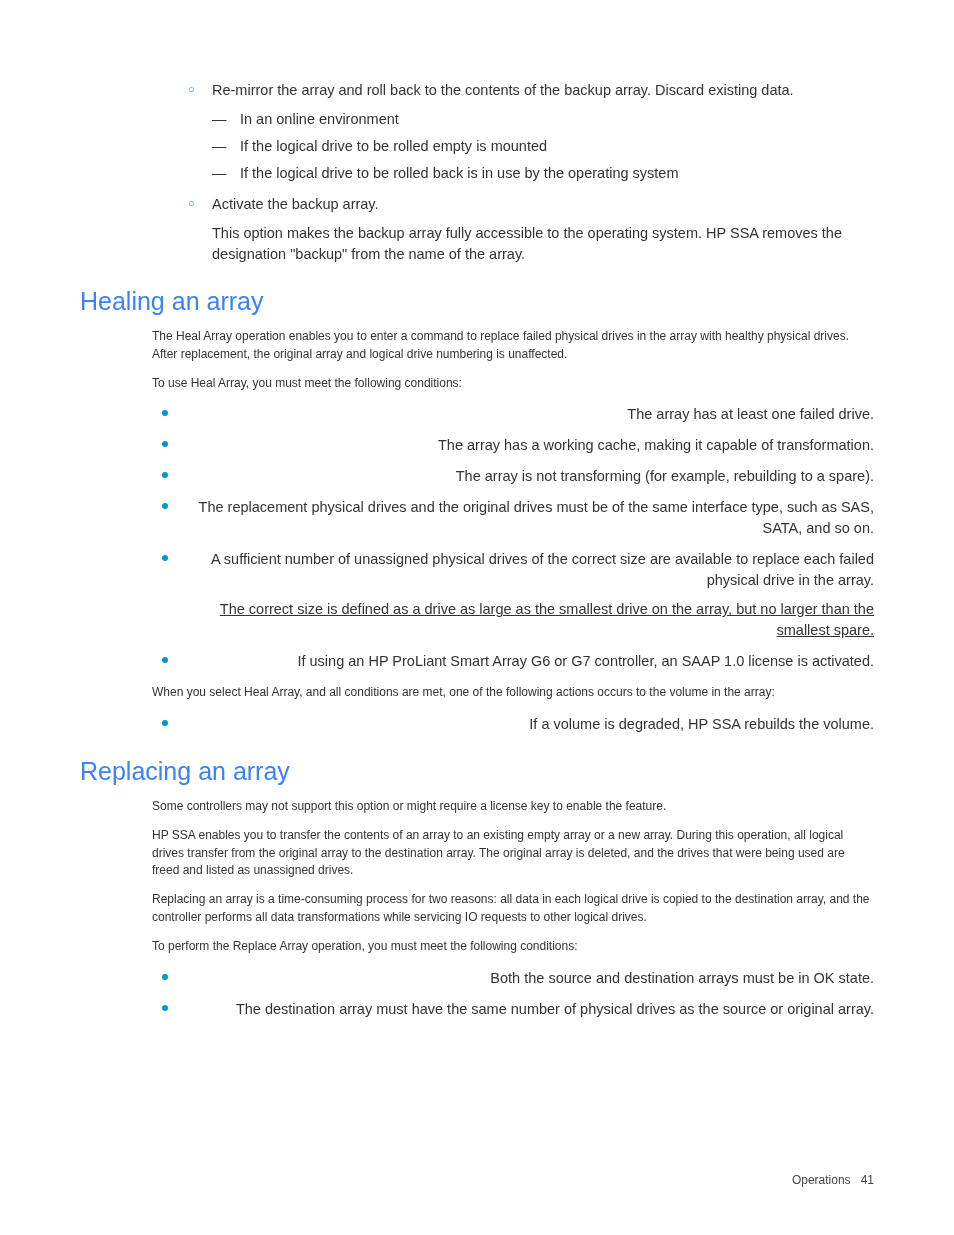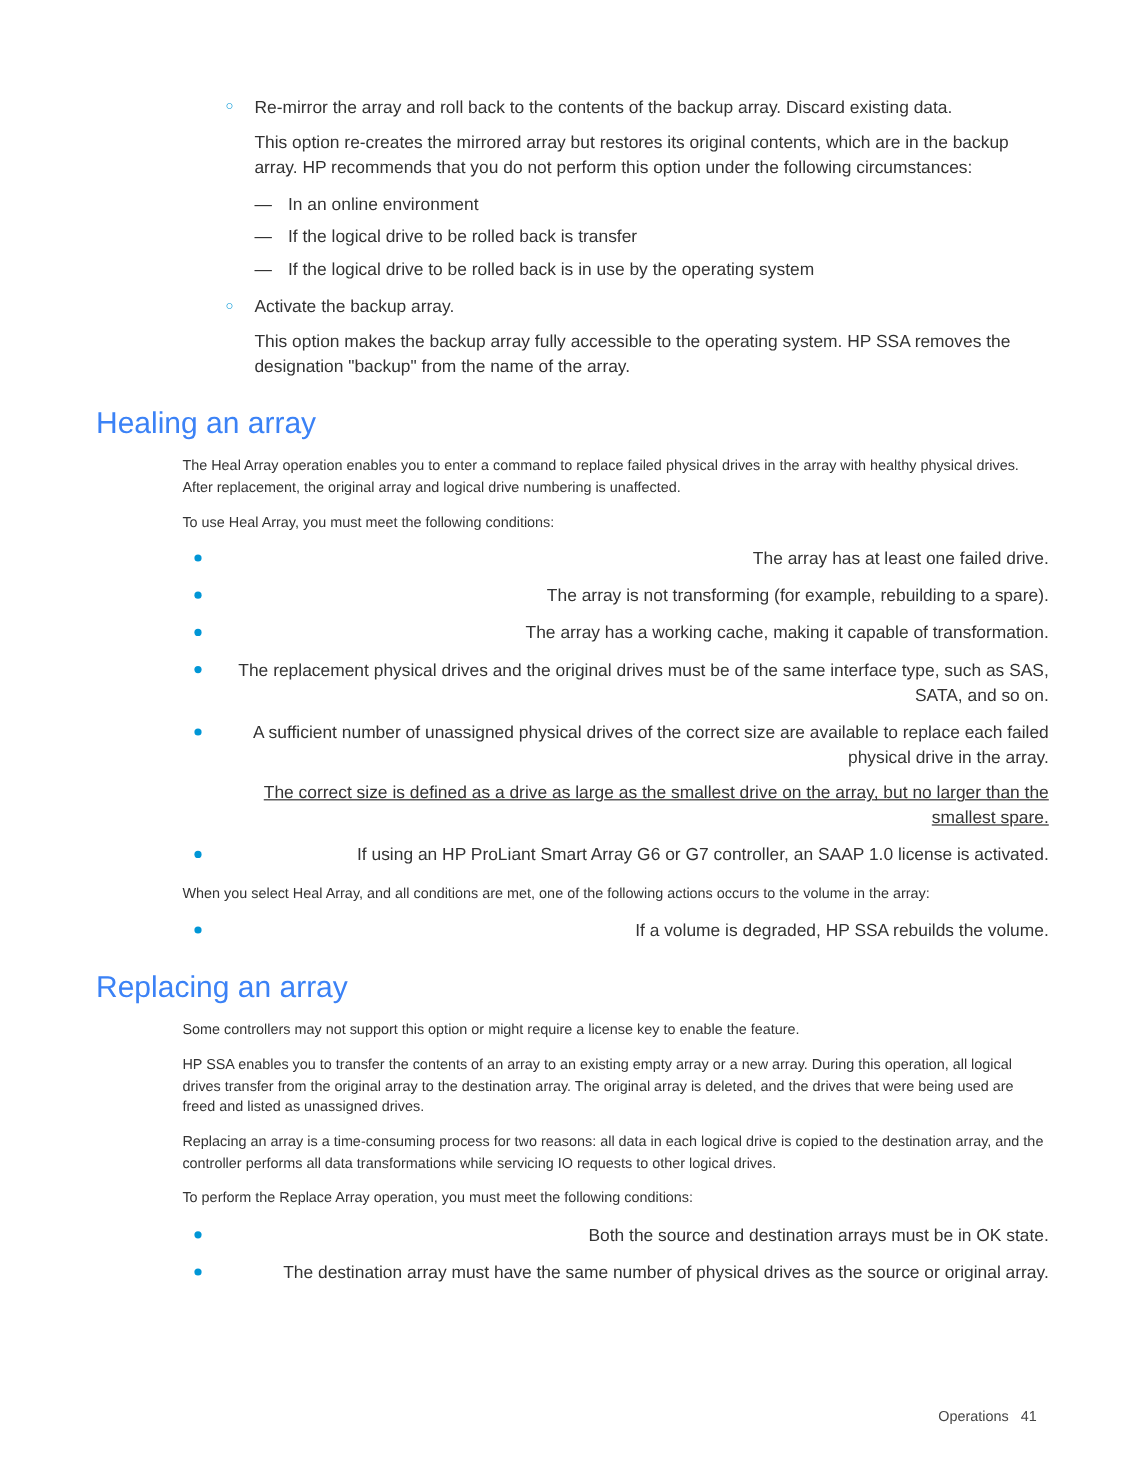--- a/index.html
+++ b/index.html
@@ -22,45 +22,44 @@
   .dash-marker { position: absolute; left: 0; top: 0; color: #333; }
   .h2 { color: #3b82f6; font-size: 25px; font-weight: normal; margin-top: 22px; margin-bottom: 12px; }
   .body-para { margin-left: 72px; font-size: 12px; line-height: 1.45; margin-bottom: 12px; }
   .bullet-list { margin-left: 72px; margin-bottom: 12px; text-align: right; }
   .bullet-item { position: relative; padding-left: 36px; font-size: 14.5px; line-height: 1.45; margin-bottom: 10px; }
   .bullet-marker { position: absolute; left: 10px; top: 6px; width: 6px; height: 6px; background: #0096d6; border-radius: 50%; }
   .bullet-follow { margin-top: 8px; text-decoration: underline; }
   .footer {
     position: absolute;
     bottom: 48px;
-    right: 90px;
+    right: 80px;
     font-size: 12px;
     color: #444;
   }
 </style>
 </head>
 <body>
 
 <div class="content">
 
   <div class="sub-bullet-list">
     <div class="sub-bullet-item">
       <span class="sub-bullet-marker">○</span>
       <span>Re-mirror the array and roll back to the contents of the backup array. Discard existing data.</span>
     </div>
   </div>
-  <p class="sub-para">This option re-creates the mirrored array but restores its original contents, which are in the backup array. HP recommends that you do not perform this option under the following circumstances:</p>
   <div class="dash-list">
     <div class="dash-item">
       <span class="dash-marker">—</span>
       <span>In an online environment</span>
     </div>
     <div class="dash-item">
       <span class="dash-marker">—</span>
-      <span>If the logical drive to be rolled back is transfer</span>
+      <span>If the logical drive to be rolled empty is mounted</span>
     </div>
     <div class="dash-item">
       <span class="dash-marker">—</span>
       <span>If the logical drive to be rolled back is in use by the operating system</span>
     </div>
   </div>
 
   <div class="sub-bullet-list">
     <div class="sub-bullet-item">
       <span class="sub-bullet-marker">○</span>
@@ -73,25 +72,25 @@
   <p class="body-para">The Heal Array operation enables you to enter a command to replace failed physical drives in the array with healthy physical drives. After replacement, the original array and logical drive numbering is unaffected.</p>
   <p class="body-para">To use Heal Array, you must meet the following conditions:</p>
 
   <div class="bullet-list">
     <div class="bullet-item">
       <span class="bullet-marker"></span>
       <span>The array has at least one failed drive.</span>
     </div>
     <div class="bullet-item">
       <span class="bullet-marker"></span>
-      <span>The array is not transforming (for example, rebuilding to a spare).</span>
+      <span>The array has a working cache, making it capable of transformation.</span>
     </div>
     <div class="bullet-item">
       <span class="bullet-marker"></span>
-      <span>The array has a working cache, making it capable of transformation.</span>
+      <span>The array is not transforming (for example, rebuilding to a spare).</span>
     </div>
     <div class="bullet-item">
       <span class="bullet-marker"></span>
       <span>The replacement physical drives and the original drives must be of the same interface type, such as SAS, SATA, and so on.</span>
     </div>
     <div class="bullet-item">
       <span class="bullet-marker"></span>
       <span>A sufficient number of unassigned physical drives of the correct size are available to replace each failed physical drive in the array.</span>
       <div class="bullet-follow">The correct size is defined as a drive as large as the smallest drive on the array, but no larger than the smallest spare.</div>
     </div>

